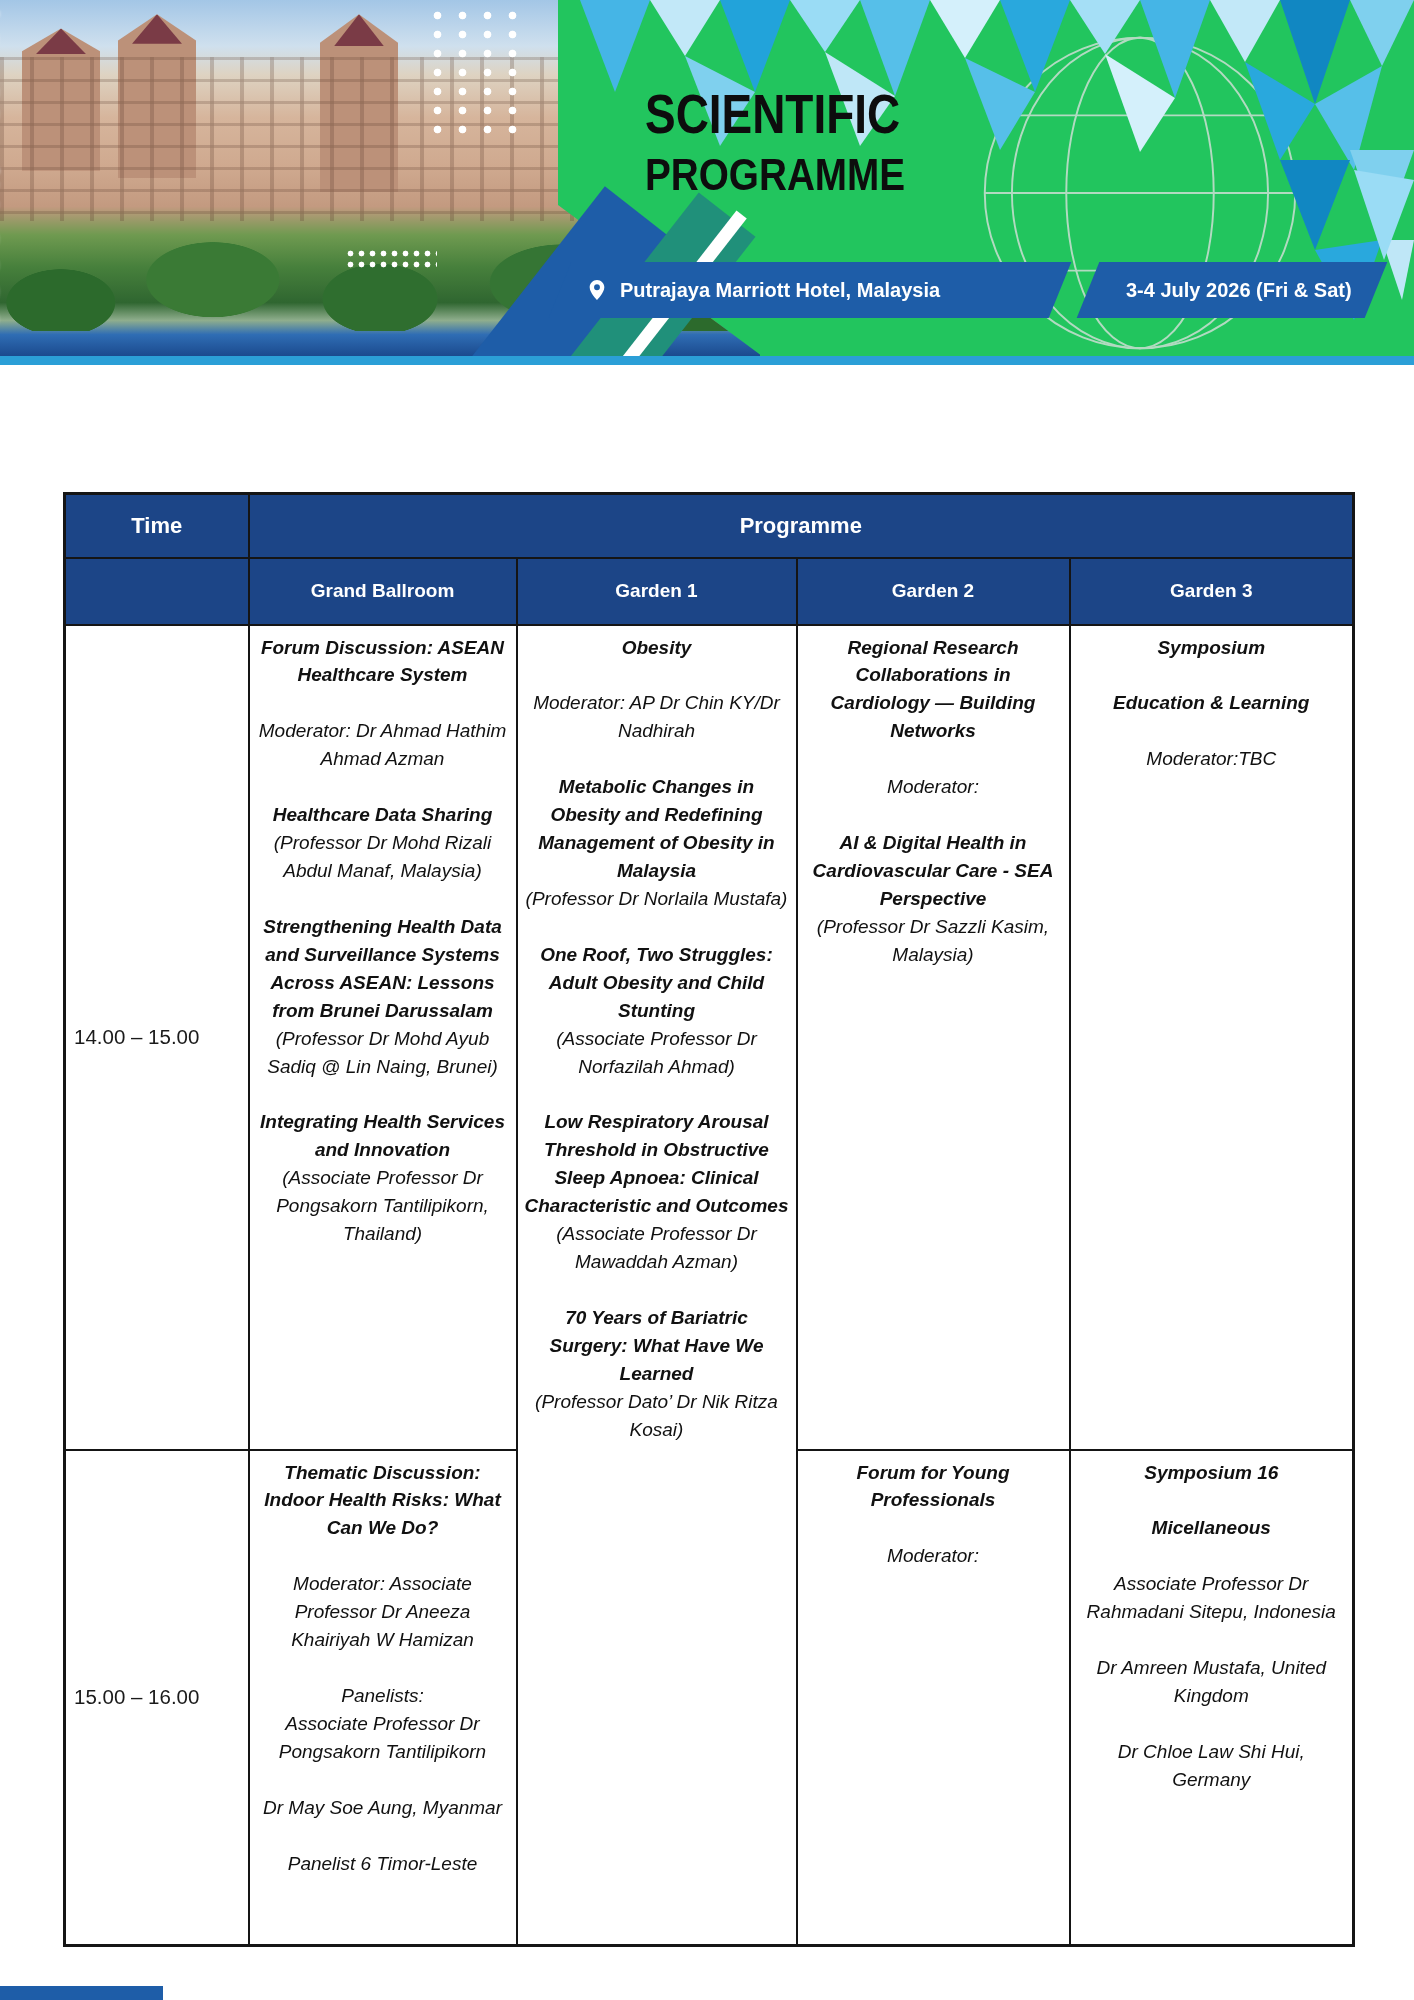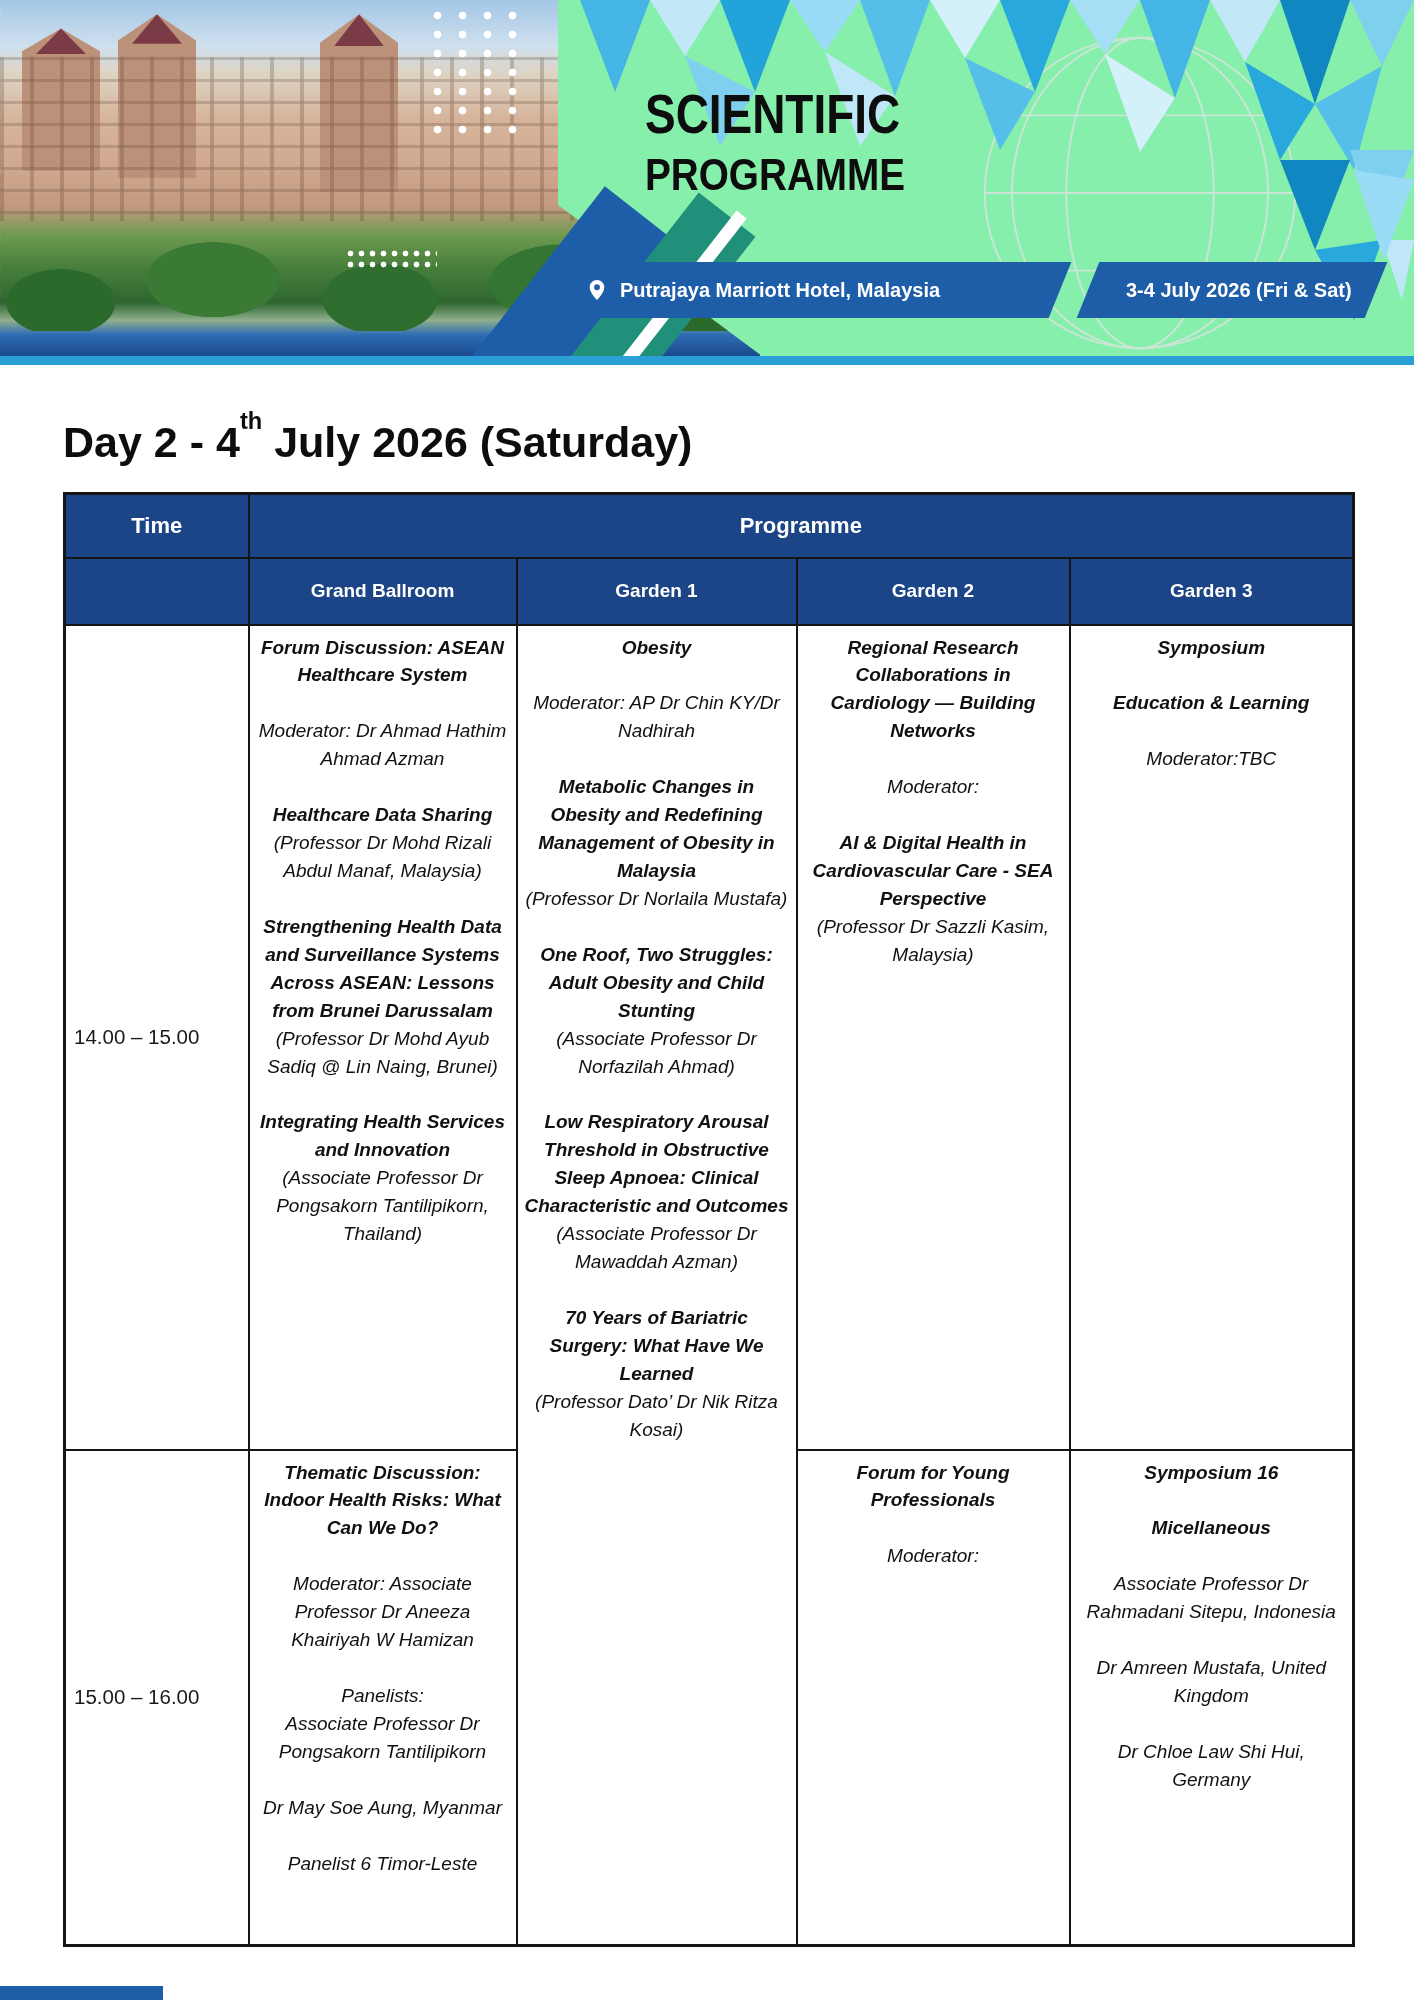--- a/index.html
+++ b/index.html
@@ -1,20 +1,20 @@
 <!DOCTYPE html>
 <html><head>
 <meta charset="utf-8">
 <style>
   * { margin:0; padding:0; box-sizing:border-box; }
   html,body { width:1414px; background:#fff; font-family:"Liberation Sans", sans-serif; }
   .page { position:relative; width:1414px; height:2000px; background:#fff; overflow:hidden; }
 
   
-  .hero { position:absolute; left:0; top:0; width:1414px; height:356px; background:#86efac; overflow:hidden; }
+  .hero { position:absolute; left:0; top:0; width:1414px; height:356px; background:#22c55e; overflow:hidden; }
 
   .globe { position:absolute; left:880px; top:30px; width:520px; height:326px; opacity:.75; }
 
   .tri-svg { position:absolute; left:554px; top:0; width:860px; height:330px; }
 
   
   .photo { position:absolute; left:0; top:0; width:760px; height:356px;
     clip-path: polygon(0 0, 558px 0, 558px 205px, 762px 356px, 0 356px);
     background: linear-gradient(180deg,#a3c6e6 0%,#cfe0ee 13%,#ded3c2 21%,#d6b59c 33%,#cfa98f 47%,#c39a80 58%,#6f9a50 66%,#47803c 75%,#2f6630 85%,#8fae8d 90%,#2f6db4 94%,#1b4a8e 100%); }
   .photo .windows { position:absolute; left:0; top:16%; width:100%; height:46%; opacity:.45;
@@ -170,23 +170,20 @@
               <circle cx="17" cy="17" r="1.1"></circle>
           </g>
         </svg>
         <span>3-4 July 2026  (Fri &amp; Sat)</span>
       </div>
     </div>
   </div>
 
   <div class="strip"></div>
 
-  <div class="day-title">
-    <span>Day 2 - 4</span><sup>th</sup><span> July 2026 (Saturday)</span>
-  </div>
 
   <table class="prog">
     <colgroup>
       <col style="width:184px">
         <col style="width:268px">
         <col style="width:280px">
         <col style="width:273px">
         <col style="width:284px">
     </colgroup>
     <tbody>

